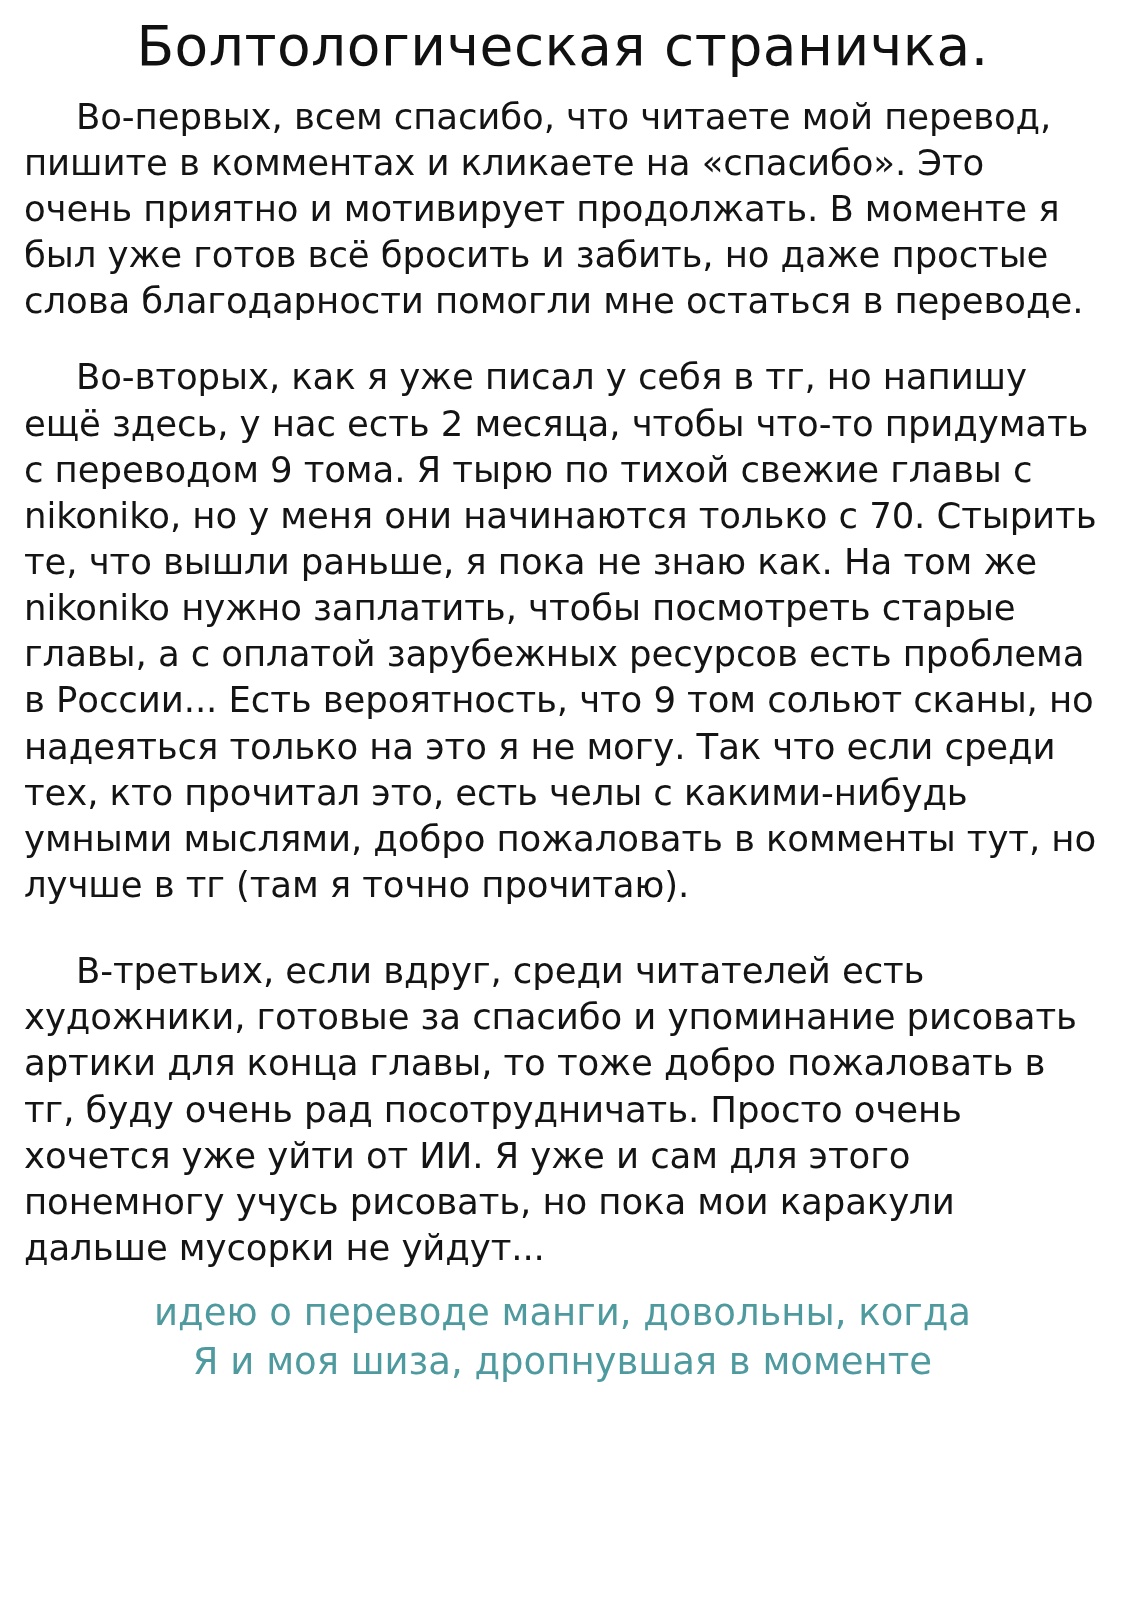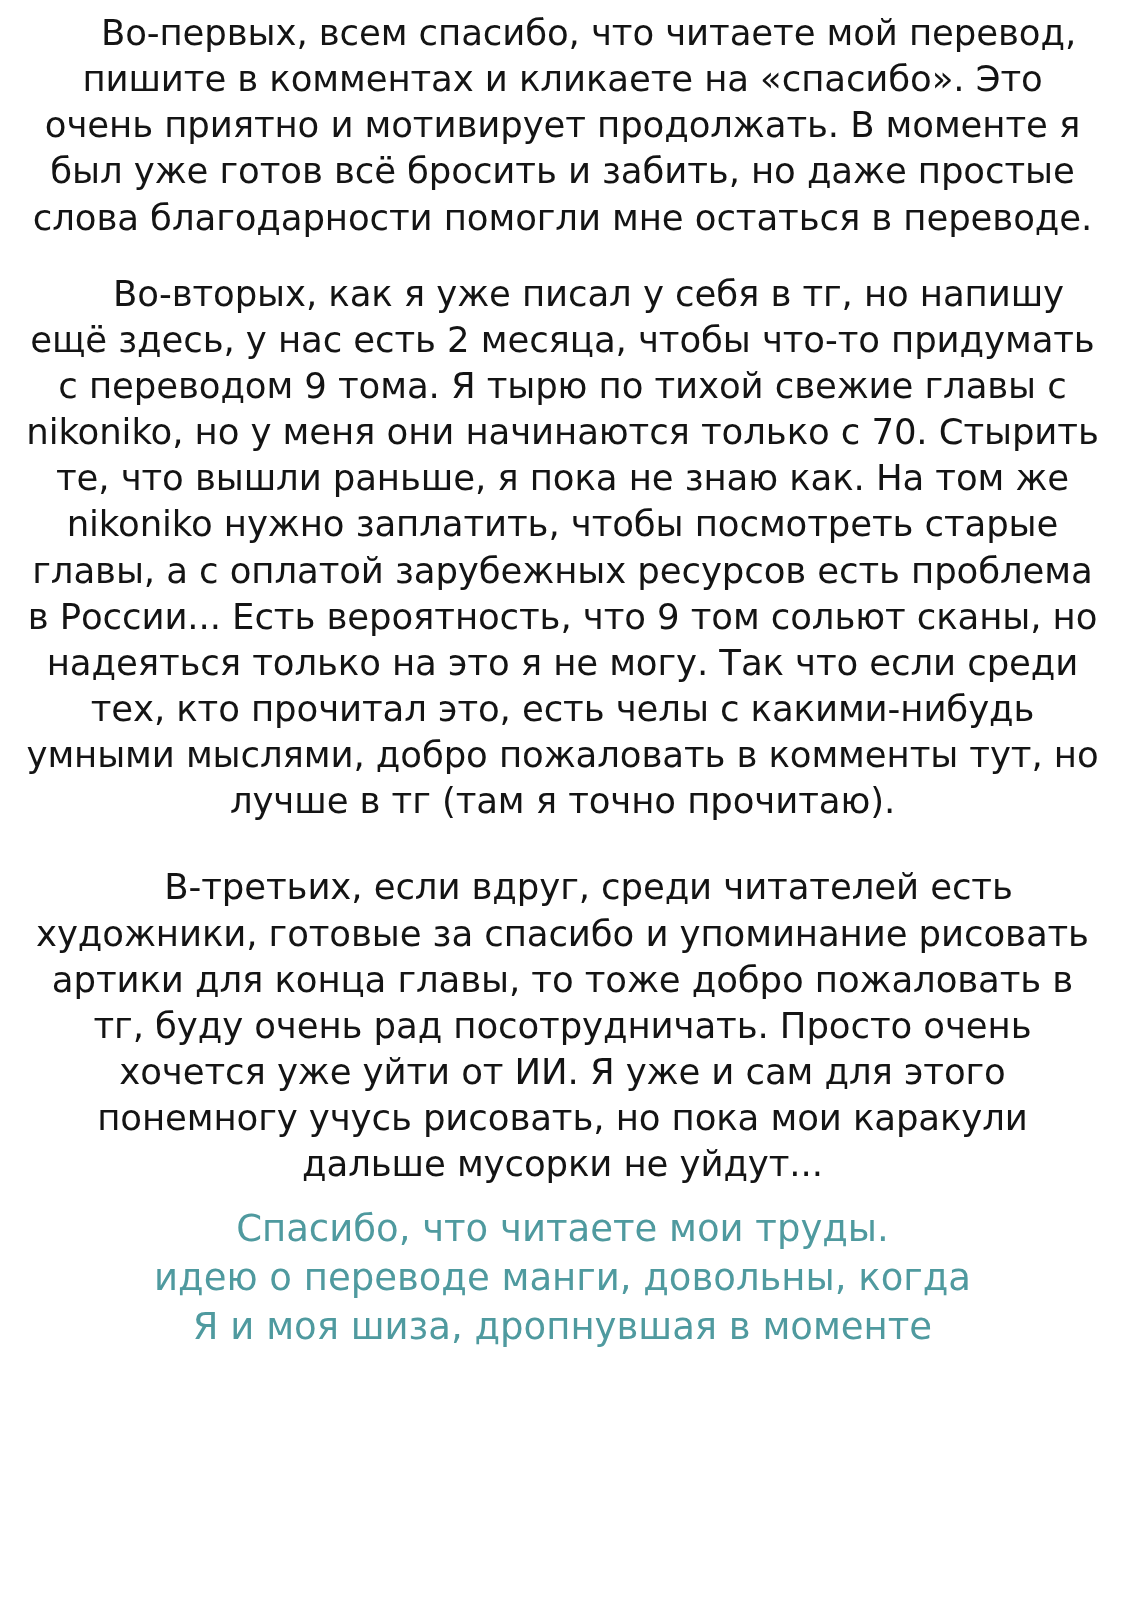--- a/index.html
+++ b/index.html
@@ -34,21 +34,21 @@
   .body-text {
     font-size: 35.5px;
     line-height: 1.30;
     color: #141414;
     letter-spacing: -0.1px;
     font-family: "DejaVu Sans", sans-serif;
   }
   .para {
     margin: 0 0 30px 0;
     text-indent: 52px;
-    text-align: center;
+    text-align: left;
     white-space: pre-wrap;
   }
   .para:last-of-type {
     margin-bottom: 18px;
     margin-top: 40px;
   }
   .closing {
     margin-top: 10px;
     text-align: center;
     color: #4f9a9f;
@@ -59,26 +59,26 @@
   .closing-line {
     display: block;
     white-space: pre-wrap;
   }
 </style>
 </head>
 <body>
 
 <div class="page">
 
+  <h1 class="title">Болтологическая страничка.</h1>
 
   <div class="body-text">
     <p class="para">Во-первых, всем спасибо, что читаете мой перевод, пишите в комментах и кликаете на «спасибо». Это очень приятно и мотивирует продолжать. В моменте я был уже готов всё бросить и забить, но даже простые слова благодарности помогли мне остаться в переводе.</p>
     <p class="para">Во-вторых, как я уже писал у себя в тг, но напишу ещё здесь, у нас есть 2 месяца, чтобы что-то придумать с переводом 9 тома. Я тырю по тихой свежие главы с nikoniko, но у меня они начинаются только с 70. Стырить те, что вышли раньше, я пока не знаю как. На том же nikoniko нужно заплатить, чтобы посмотреть старые главы, а с оплатой зарубежных ресурсов есть проблема в России... Есть вероятность, что 9 том сольют сканы, но надеяться только на это я не могу. Так что если среди тех, кто прочитал это, есть челы с какими-нибудь умными мыслями, добро пожаловать в комменты тут, но лучше в тг (там я точно прочитаю).</p>
     <p class="para">В-третьих, если вдруг, среди читателей есть художники, готовые за спасибо и упоминание рисовать артики для конца главы, то тоже добро пожаловать в тг, буду очень рад посотрудничать. Просто очень хочется уже уйти от ИИ. Я уже и сам для этого понемногу учусь рисовать, но пока мои каракули дальше мусорки не уйдут...</p>
   </div>
 
   <div class="closing" style="color: rgb(79, 154, 159);">
-    <span class="closing-line">Спасибо, что читаете мои труды.</span>
     <span class="closing-line">идею о переводе манги, довольны, когда</span>
     <span class="closing-line">Я и моя шиза, дропнувшая в моменте</span>
   </div>
 
 </div>
 
 </body></html>

